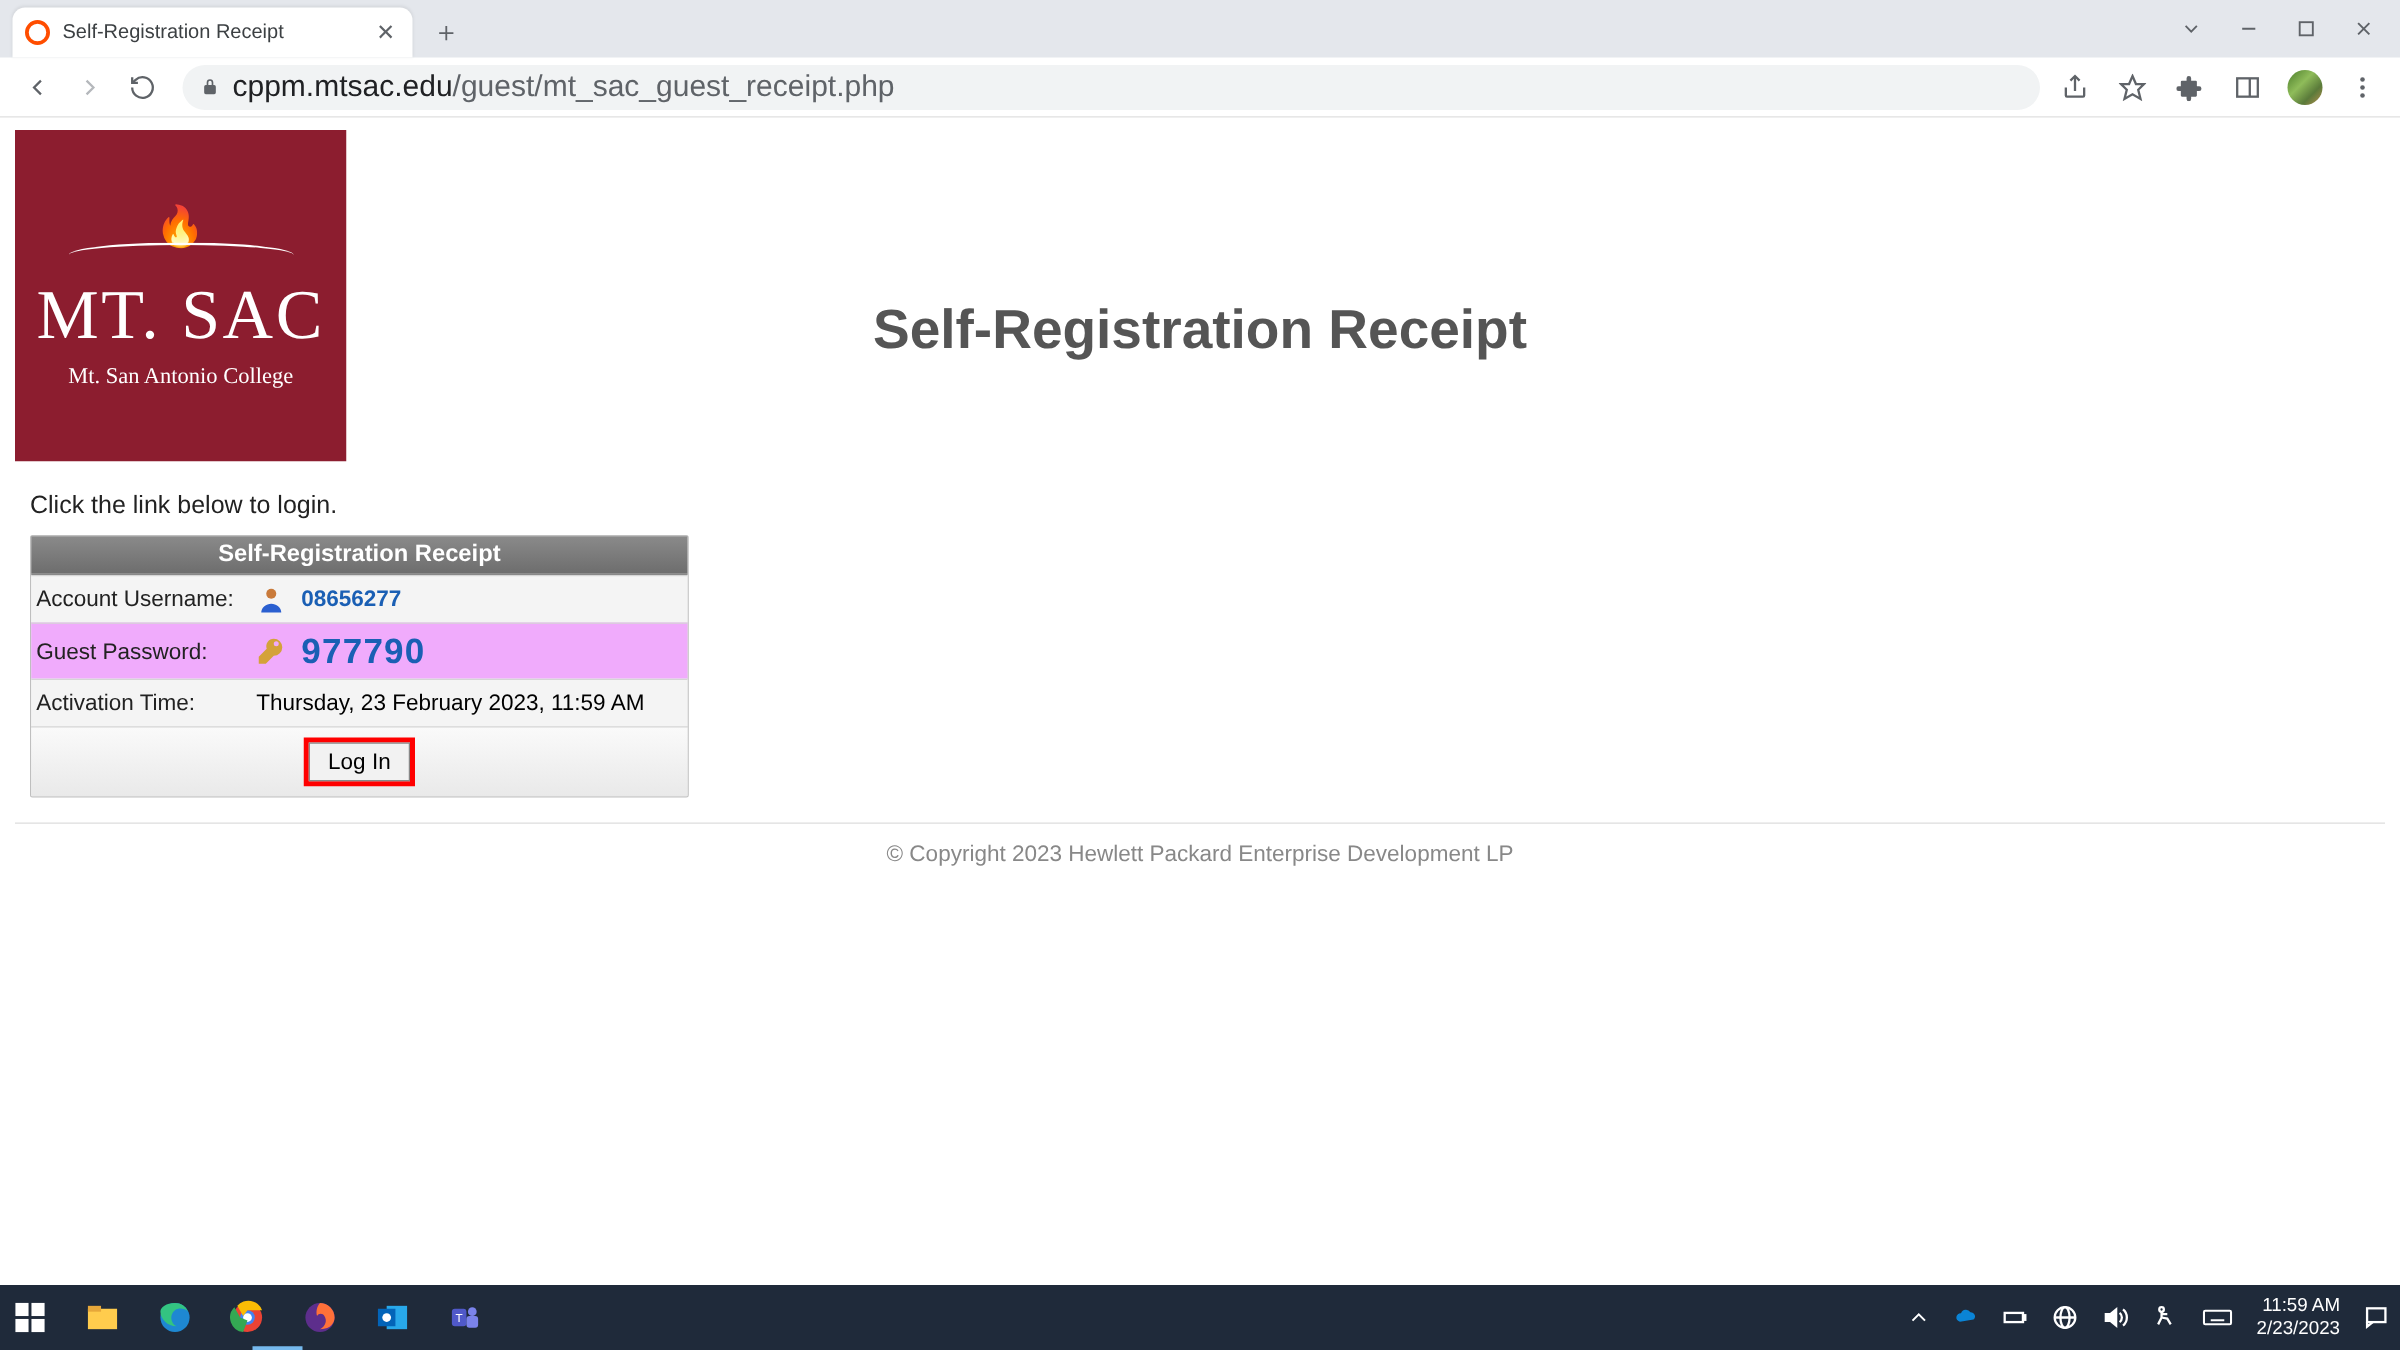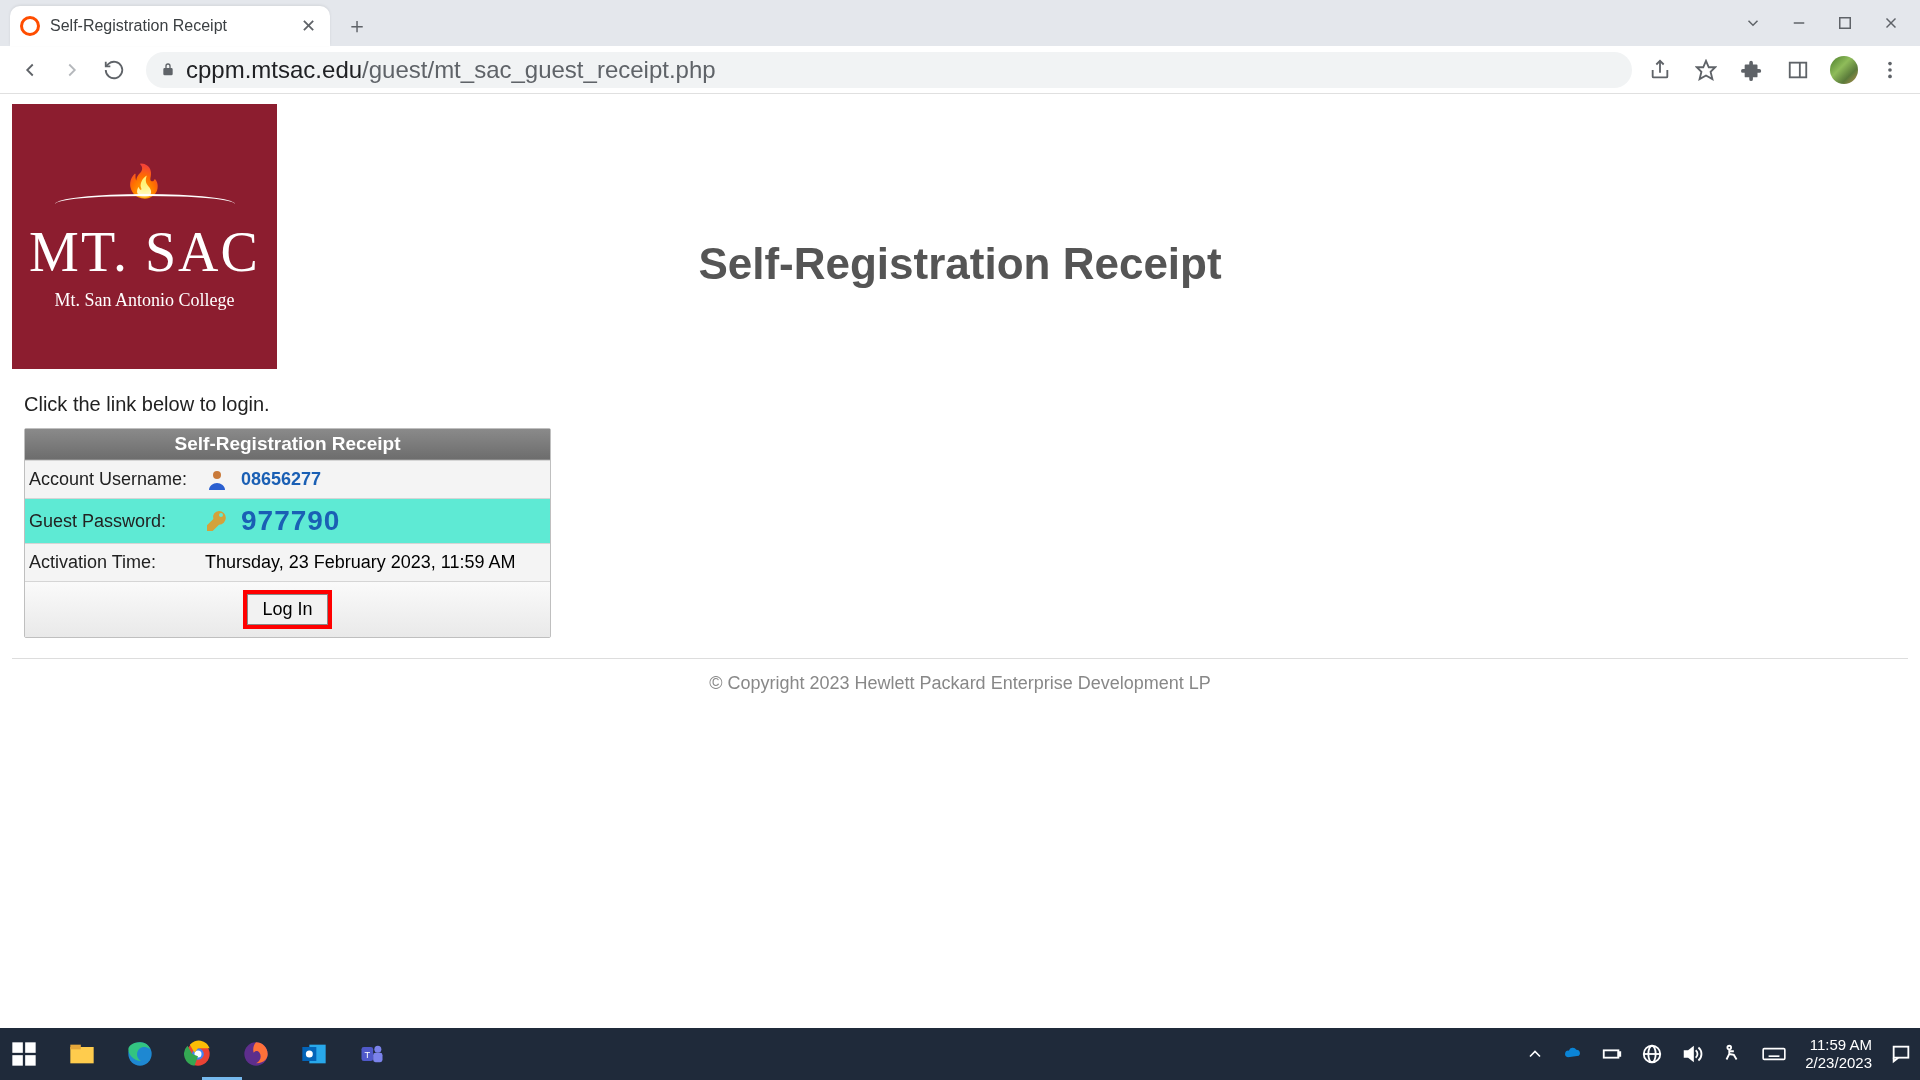--- a/index.html
+++ b/index.html
@@ -37,21 +37,21 @@
   .logo .mtsac { font-size:56px; letter-spacing:2px; margin-top:6px; font-weight:400; }
   .logo .swoosh { width:180px; height:20px; border-top:2px solid #fff; border-radius:100% 100% 0 0; margin-top:-6px; }
   .logo .sub { font-size:18px; margin-top:6px; font-weight:300; }
 
   .page-title { position:absolute; left:0; right:0; top:145px; text-align:center; font-size:44px; font-weight:700; color:#555; font-family: Arial, sans-serif; pointer-events:none; }
 
   .instruction { font-size:20px; color:#222; margin:24px 0 12px 12px; }
 
   .receipt-card { width:527px; border:1px solid #bfbfbf; margin-left:12px; border-radius:2px; background:#f6f6f6; }
   .receipt-header { background:linear-gradient(#8a8a8a,#6d6d6d); color:#fff; font-weight:700; font-size:19px; text-align:center; padding:4px 0; border-bottom:1px solid #888; }
-  .row { display:flex; align-items:center; border-top:1px solid #d5d5d5; background:#5eead4; }
+  .row { display:flex; align-items:center; border-top:1px solid #d5d5d5; background:#f0abfc; }
   .row:nth-child(even) { background:#f4f4f4; }
   .row .label { width:172px; text-align:left; padding:8px 8px 8px 4px; font-size:18px; color:#222; }
   .row .value { flex:1; display:flex; align-items:center; gap:12px; padding:6px 8px; font-size:18px; }
   .row .link-val { color:#1a5fb4; font-weight:700; cursor:pointer; }
   .row .big { font-size:28px; letter-spacing:1px; }
   .icon-user, .icon-key { width:24px; height:24px; display:inline-flex; align-items:center; justify-content:center; }
   .icon-user svg, .icon-key svg { width:24px; height:24px; }
   .login-row { text-align:center; padding:8px 0; background:linear-gradient(#fafafa,#e9e9e9); border-top:1px solid #d5d5d5; }
   .login-btn-wrap { display:inline-block; padding:4px; background:#ff0000; }
   .login-btn { background:#f2f2f2; border:1px solid #888; padding:4px 14px; font-size:18px; cursor:pointer; }

